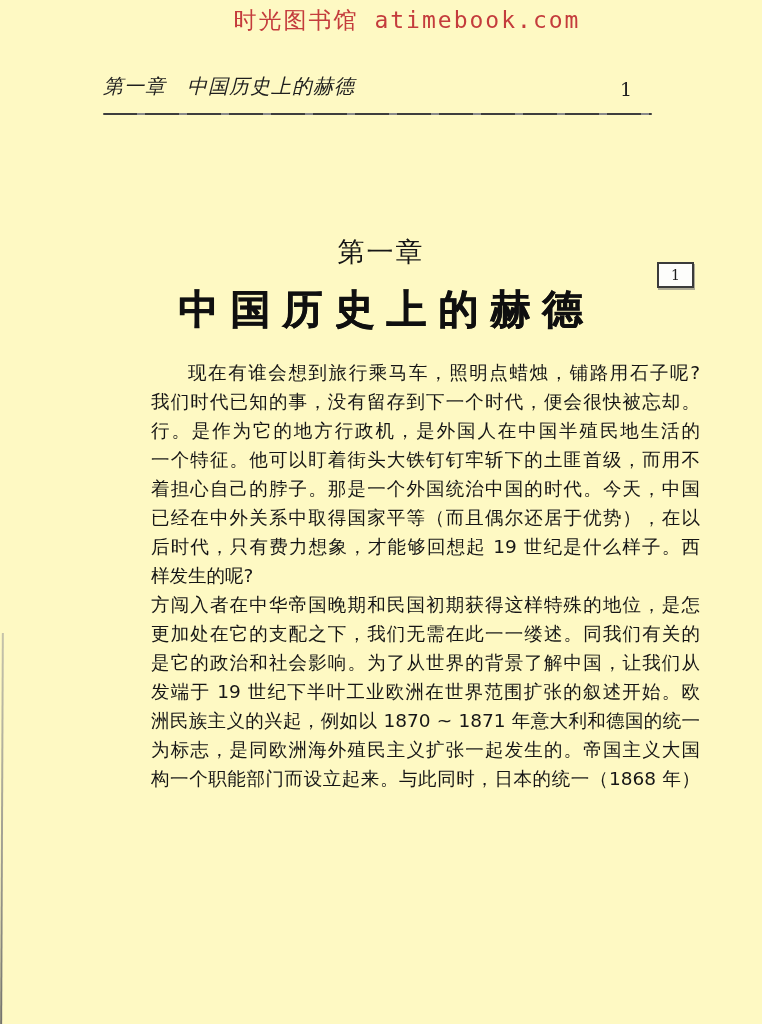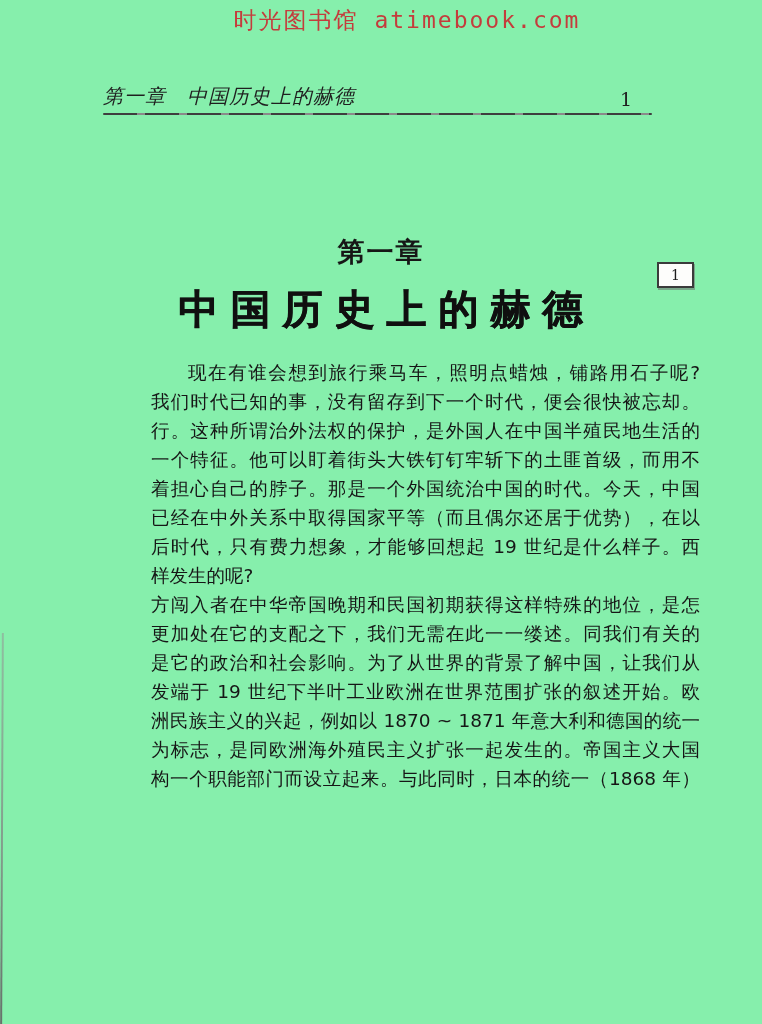--- a/index.html
+++ b/index.html
@@ -5,41 +5,41 @@
   html, body { margin: 0; padding: 0; }
   body {
     width: 762px; height: 1024px;
     background: #ffffff;
     font-family: "DejaVu Sans", sans-serif;
     position: relative;
     overflow: hidden;
   }
   .page {
     position: absolute; inset: 0;
-    background: #86efac;
+    background: #fef9c3;
     color: #1c1c1c;
   }
 
   
   .banner {
     position: absolute;
     top: 5px; left: 0; right: 0;
     text-align: center;
     font-family: "DejaVu Sans Mono", monospace;
     font-size: 23px;
     letter-spacing: 2px;
     color: #c43c3c;
     white-space: nowrap;
     transform: translateX(26px);
   }
 
   
   .header-row {
     position: absolute;
-    top: 83px; left: 103px; width: 549px;
+    top: 73px; left: 103px; width: 549px;
     display: flex;
     justify-content: space-between;
     align-items: flex-end;
   }
   .header-title {
     font-family: "DejaVu Serif", serif;
     font-style: italic;
     font-size: 20px;
     color: #1f1f1f;
     letter-spacing: 1px;
@@ -71,21 +71,21 @@
     font-size: 14px;
     background: #fdfdfb;
   }
 
   
   .chapter-label {
     position: absolute;
     top: 234px; left: 0; right: 0;
     text-align: center;
     font-family: "DejaVu Serif", serif;
-    font-weight: bold;
+    font-weight: normal;
     font-size: 27px;
     color: #161616;
     letter-spacing: 2px;
   }
   .chapter-title {
     position: absolute;
     top: 282px; left: 0; right: 5px;
     text-align: center;
     font-family: "DejaVu Serif", serif;
     font-weight: bold;
@@ -144,21 +144,21 @@
   </div>
 
   <div class="chapter-label">第一章</div>
 
   <div class="chapter-title">中国历史上的赫德</div>
 
   <div class="body-text">
     <div>
         <div class="line indent">现在有谁会想到旅行乘马车，照明点蜡烛，铺路用石子呢?</div>
         <div class="line">我们时代已知的事，没有留存到下一个时代，便会很快被忘却。</div>
-        <div class="line">行。这种所谓治外法权的保护，是外国人在中国半殖民地生活的</div>
+        <div class="line">行。是作为它的地方行政机，是外国人在中国半殖民地生活的</div>
         <div class="line">一个特征。他可以盯着街头大铁钉钉牢斩下的土匪首级，而用不</div>
         <div class="line">着担心自己的脖子。那是一个外国统治中国的时代。今天，中国</div>
         <div class="line">已经在中外关系中取得国家平等（而且偶尔还居于优势），在以</div>
         <div class="line">后时代，只有费力想象，才能够回想起 19 世纪是什么样子。西</div>
         <div class="line short">样发生的呢?</div>
         <div class="line">方闯入者在中华帝国晚期和民国初期获得这样特殊的地位，是怎</div>
         <div class="line">更加处在它的支配之下，我们无需在此一一缕述。同我们有关的</div>
         <div class="line">是它的政治和社会影响。为了从世界的背景了解中国，让我们从</div>
         <div class="line">发端于 19 世纪下半叶工业欧洲在世界范围扩张的叙述开始。欧</div>
         <div class="line">洲民族主义的兴起，例如以 1870 ~ 1871 年意大利和德国的统一</div>

